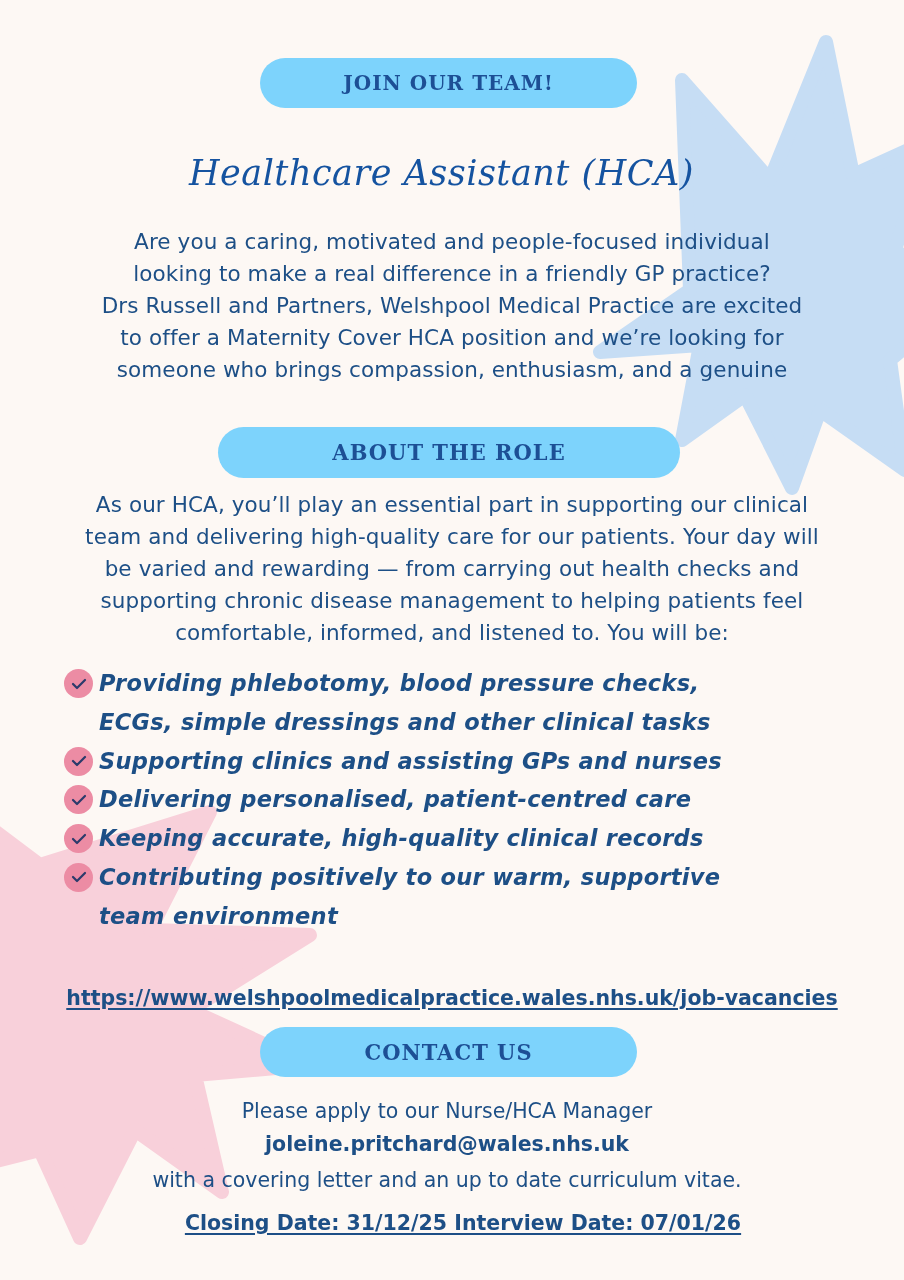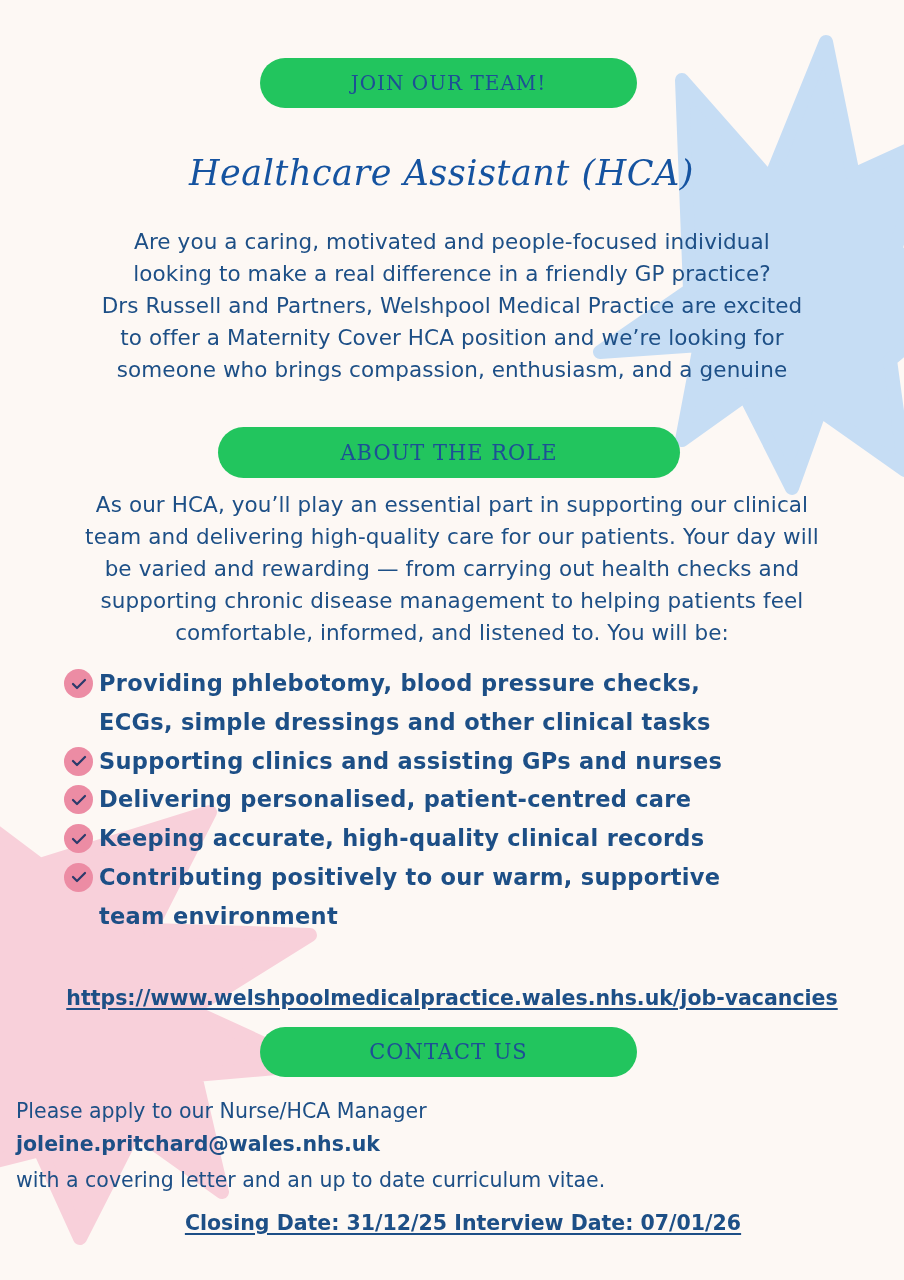--- a/index.html
+++ b/index.html
@@ -7,63 +7,63 @@
     width: 904px; height: 1280px; overflow: hidden;
     background: #fdf8f4;
     position: relative;
     font-family: "DejaVu Sans", sans-serif;
     color: #1d4f86;
   }
   .bg-shape { position: absolute; left: 0; top: 0; z-index: 0; }
   .layer { position: absolute; left: 0; top: 0; width: 904px; height: 1280px; z-index: 1; }
   .pill {
     position: absolute;
-    background: #22c55e;
+    background: #7dd3fc;
     border-radius: 26px;
     display: flex; align-items: center; justify-content: center;
     font-family: "DejaVu Serif", serif;
-    font-weight: normal;
+    font-weight: bold;
     color: #1d4f95;
     letter-spacing: 1px;
   }
   .pill span { transform: scaleY(1.05); }
   .title {
     position: absolute; left: 0; width: 883px; text-align: center;
     font-family: "DejaVu Serif", serif;
     font-style: italic; font-weight: normal;
     color: #1553a0;
     font-size: 35px; line-height: 44px;
     letter-spacing: 0.5px;
     margin-top: 26px;
   }
   .para {
     position: absolute; left: 0; width: 904px; text-align: center;
     font-size: 21.5px; line-height: 32px;
     color: #1d4f86;
     letter-spacing: 0.1px;
   }
-  .list { position: absolute; left: 62px; top: 664px; width: 800px; margin: 0; padding: 0; list-style: none; }
+  .list { position: absolute; left: 62px; top: 664px; width: 800px; margin: 0; padding: 0; list-style: none; font-style: italic; }
   .list li {
     position: relative; padding-left: 37px;
     font-size: 22.5px; font-weight: bold; line-height: 38.8px;
     color: #1d4f86; letter-spacing: 0.3px;
   }
   .check {
     position: absolute; left: 2px; top: 5px;
     width: 29px; height: 29px; border-radius: 50%;
     background: #ec8ca4;
     display: flex; align-items: center; justify-content: center;
   }
   .info {
     position: absolute; left: 0; width: 904px; text-align: center;
     font-size: 20.5px; font-weight: bold; color: #1d4f86; line-height: 34px;
   }
   .link-text { text-decoration: underline; text-underline-offset: 3px; }
   .contact {
-    position: absolute; left: 16px; width: 888px; text-align: left;
+    position: absolute; left: 3px; width: 888px; text-align: center;
     font-size: 20.5px; line-height: 34px; color: #1d4f86;
   }
   .bold { font-weight: bold; }
   .dates {
     position: absolute; left: 0; width: 904px; text-align: center; top: 1211px;
     font-size: 20.5px; font-weight: bold; color: #1d4f86;
     text-decoration: underline; text-underline-offset: 3px; padding-left: 11px;
   }
 </style>
 </head>

